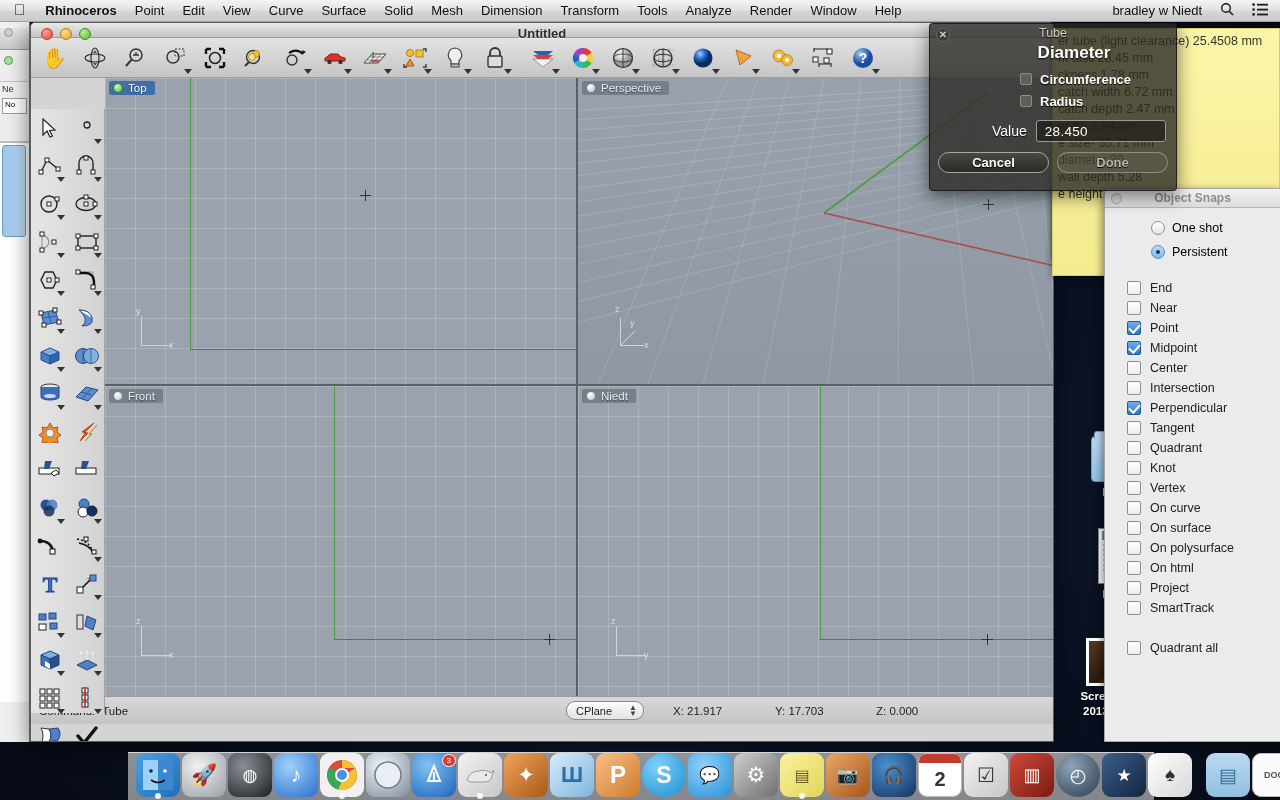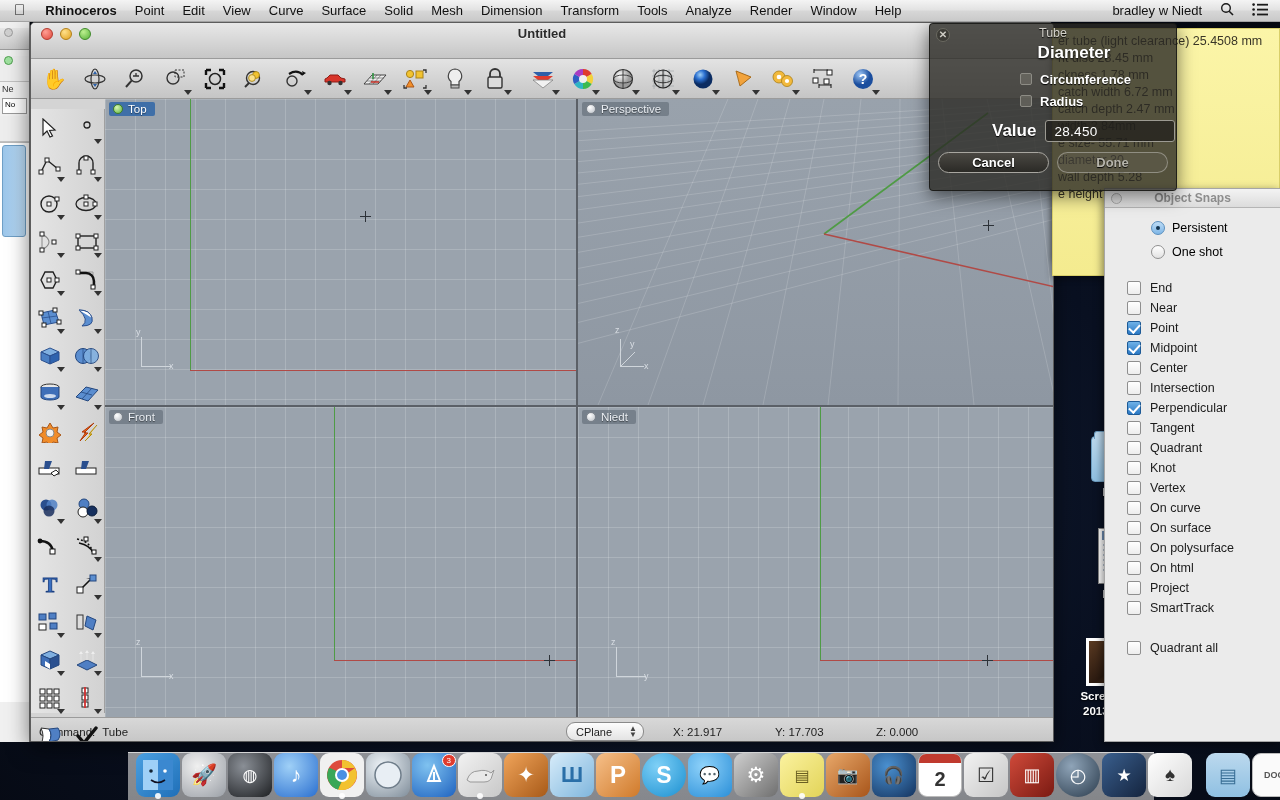--- a/index.html
+++ b/index.html
@@ -66,21 +66,21 @@
   #bgwin .lbl{font-size:9px;color:#333;padding:2px 2px;}
   #bgwin .field{height:16px;margin:2px;border:1px solid #999;background:#fff;font-size:8px;padding:1px 2px;}
   #bgwin .ruler{position:relative;background:#fff;height:560px;border-top:1px solid #bbb;}
   #bgwin .rsel{position:absolute;left:2px;top:2px;width:24px;height:92px;
      background:linear-gradient(to right,#9cc6ea,#bcdcf6);border:1px solid #6f9fc6;border-radius:3px;}
 
   
   #rhino{ position:absolute; left:30px; top:22px; width:1024px; height:720px;
      background:#d4d4d4; border:1px solid #5d5d5d; border-radius:5px 5px 0 0;
      box-shadow:0 6px 22px rgba(0,0,0,.55); z-index:10; overflow:hidden;}
-  #titlebar{ height:36px; position:relative;
+  #titlebar{ height:15px; position:relative;
      background:linear-gradient(to bottom,#e8e8e8,#c6c6c6);
      border-bottom:1px solid #9b9b9b;}
   #titlebar .tt{ position:absolute; left:0; right:0; top:0; line-height:22px;
      text-align:center; font-size:13px; font-weight:bold; color:#2a2a2a;
      text-shadow:0 1px 0 rgba(255,255,255,.7);}
   .tl{ position:absolute; top:5px; display:flex; gap:7px; left:10px; }
   .tl i{ width:12px;height:12px;border-radius:50%; display:block;}
   .tl .r{background:radial-gradient(circle at 35% 30%,#ff9f94,#e0493c);border:1px solid #b33a2e;}
   .tl .y{background:radial-gradient(circle at 35% 30%,#ffe08a,#e0a21f);border:1px solid #b37f17;}
   .tl .g{background:radial-gradient(circle at 35% 30%,#bdf08f,#56b13a);border:1px solid #3f8a29;}
@@ -178,21 +178,21 @@
   #tube .x{ position:absolute; left:6px; top:4px; width:14px; height:14px; border-radius:50%;
      background:#3c3b36; border:1px solid #6a6960; color:#cfcdc5; font-size:10px;
      line-height:12px; text-align:center; font-weight:bold;}
   #tube .dia{ text-align:center; font-size:17px; font-weight:bold; color:#fff;
      text-shadow:0 1px 2px #000; margin:0 0 5px 42px;}
   #tube .row{ display:flex; align-items:center; gap:8px; height:22px; padding-left:90px;
      font-size:13px; font-weight:bold; text-shadow:0 1px 1px #000;}
   #tube .dcb{width:12px;height:12px;border:1px solid #8d8c85;border-radius:2px;
      background:rgba(120,118,110,.55); flex:none;}
   #tube .vrow{ display:flex; align-items:center; gap:9px; margin:8px 0 0 0; padding-left:62px;}
-  #tube .vlbl{ font-size:17px; font-weight:bold; text-shadow:0 1px 1px #000;}
+  #tube .vlbl{ font-size:14px; font-weight:normal; text-shadow:0 1px 1px #000;}
   #tube .vfield{ width:130px; height:22px; border:1px solid #9c9a92; border-radius:3px;
      background:rgba(30,29,26,.72); color:#fff; font-size:13.5px; line-height:21px;
      padding-left:8px; letter-spacing:.3px;}
   #tube .btns{ display:flex; gap:8px; margin-top:10px; padding:0 8px;}
   #tube .btn{ flex:1; height:21px; border-radius:11px; text-align:center; font-size:13px;
      font-weight:bold; line-height:20px; border:1px solid #a8a6a0;
      background:linear-gradient(to bottom,#4a4843,#2b2a26); color:#fff; text-shadow:0 1px 1px #000;}
   #tube .btn.ghost{ background:rgba(120,118,110,.18); border-color:rgba(190,188,180,.55); color:#b6b4ab;}
 
   
@@ -869,26 +869,26 @@
   <div>e height 5.50</div>
 </div>
 
 <div id="osnap">
   <div class="hdr">
     <div class="cl"></div>
     <div class="t">Object Snaps</div>
   </div>
   <div style="height:8px;"></div>
   <div class="radrow">
+    <span class="rad"></span>
+    <span>One shot</span>
+  </div>
+  <div class="radrow">
     <span class="rad on"></span>
     <span>Persistent</span>
-  </div>
-  <div class="radrow">
-    <span class="rad"></span>
-    <span>One shot</span>
   </div>
   <div style="height:14px;"></div>
 
   <div class="cbrow">
       <span class="cb"></span>
       <span>End</span>
     </div>
   <div class="cbrow">
       <span class="cb"></span>
       <span>Near</span>

